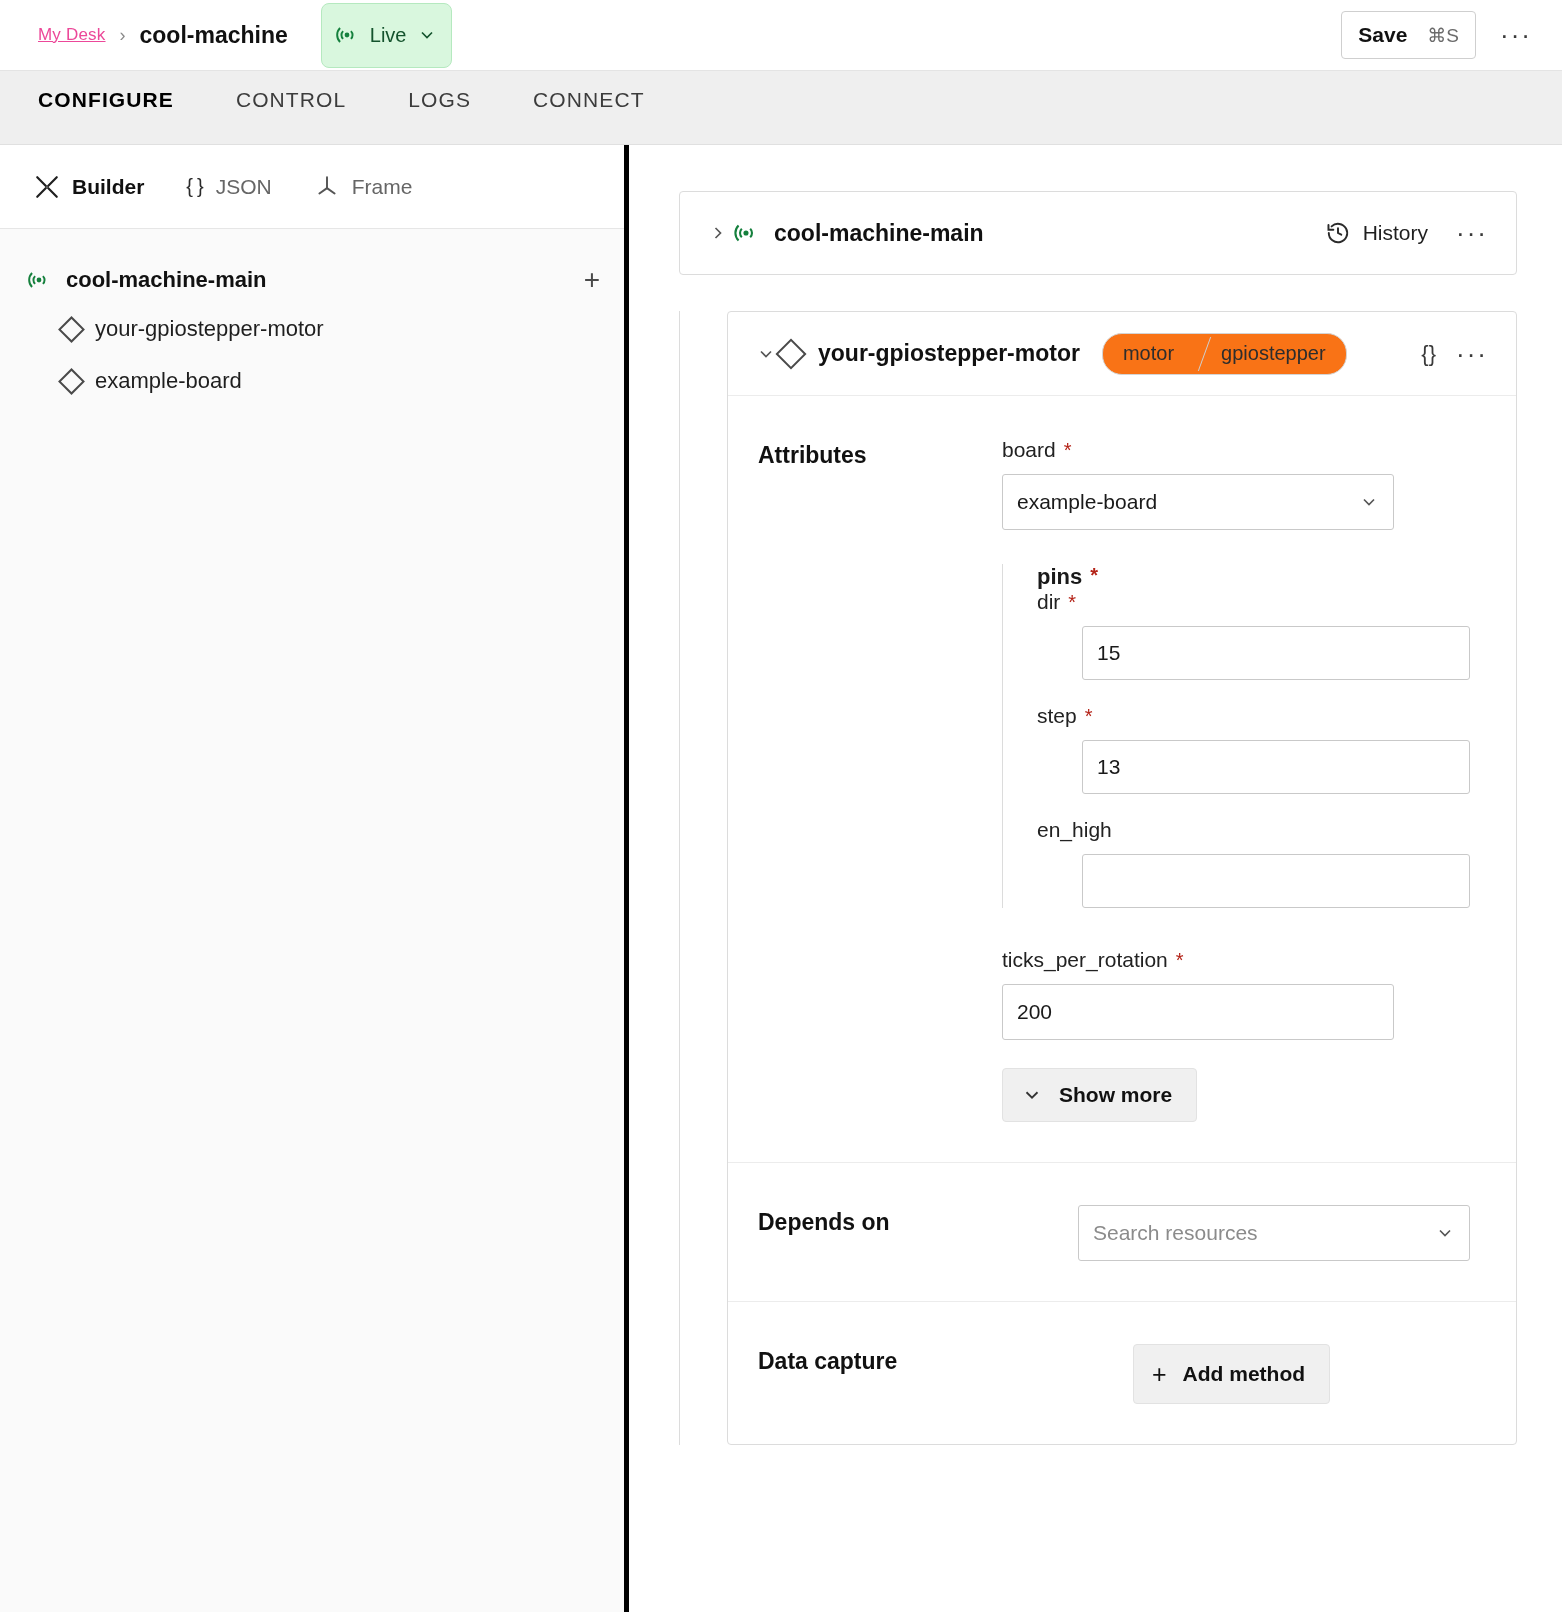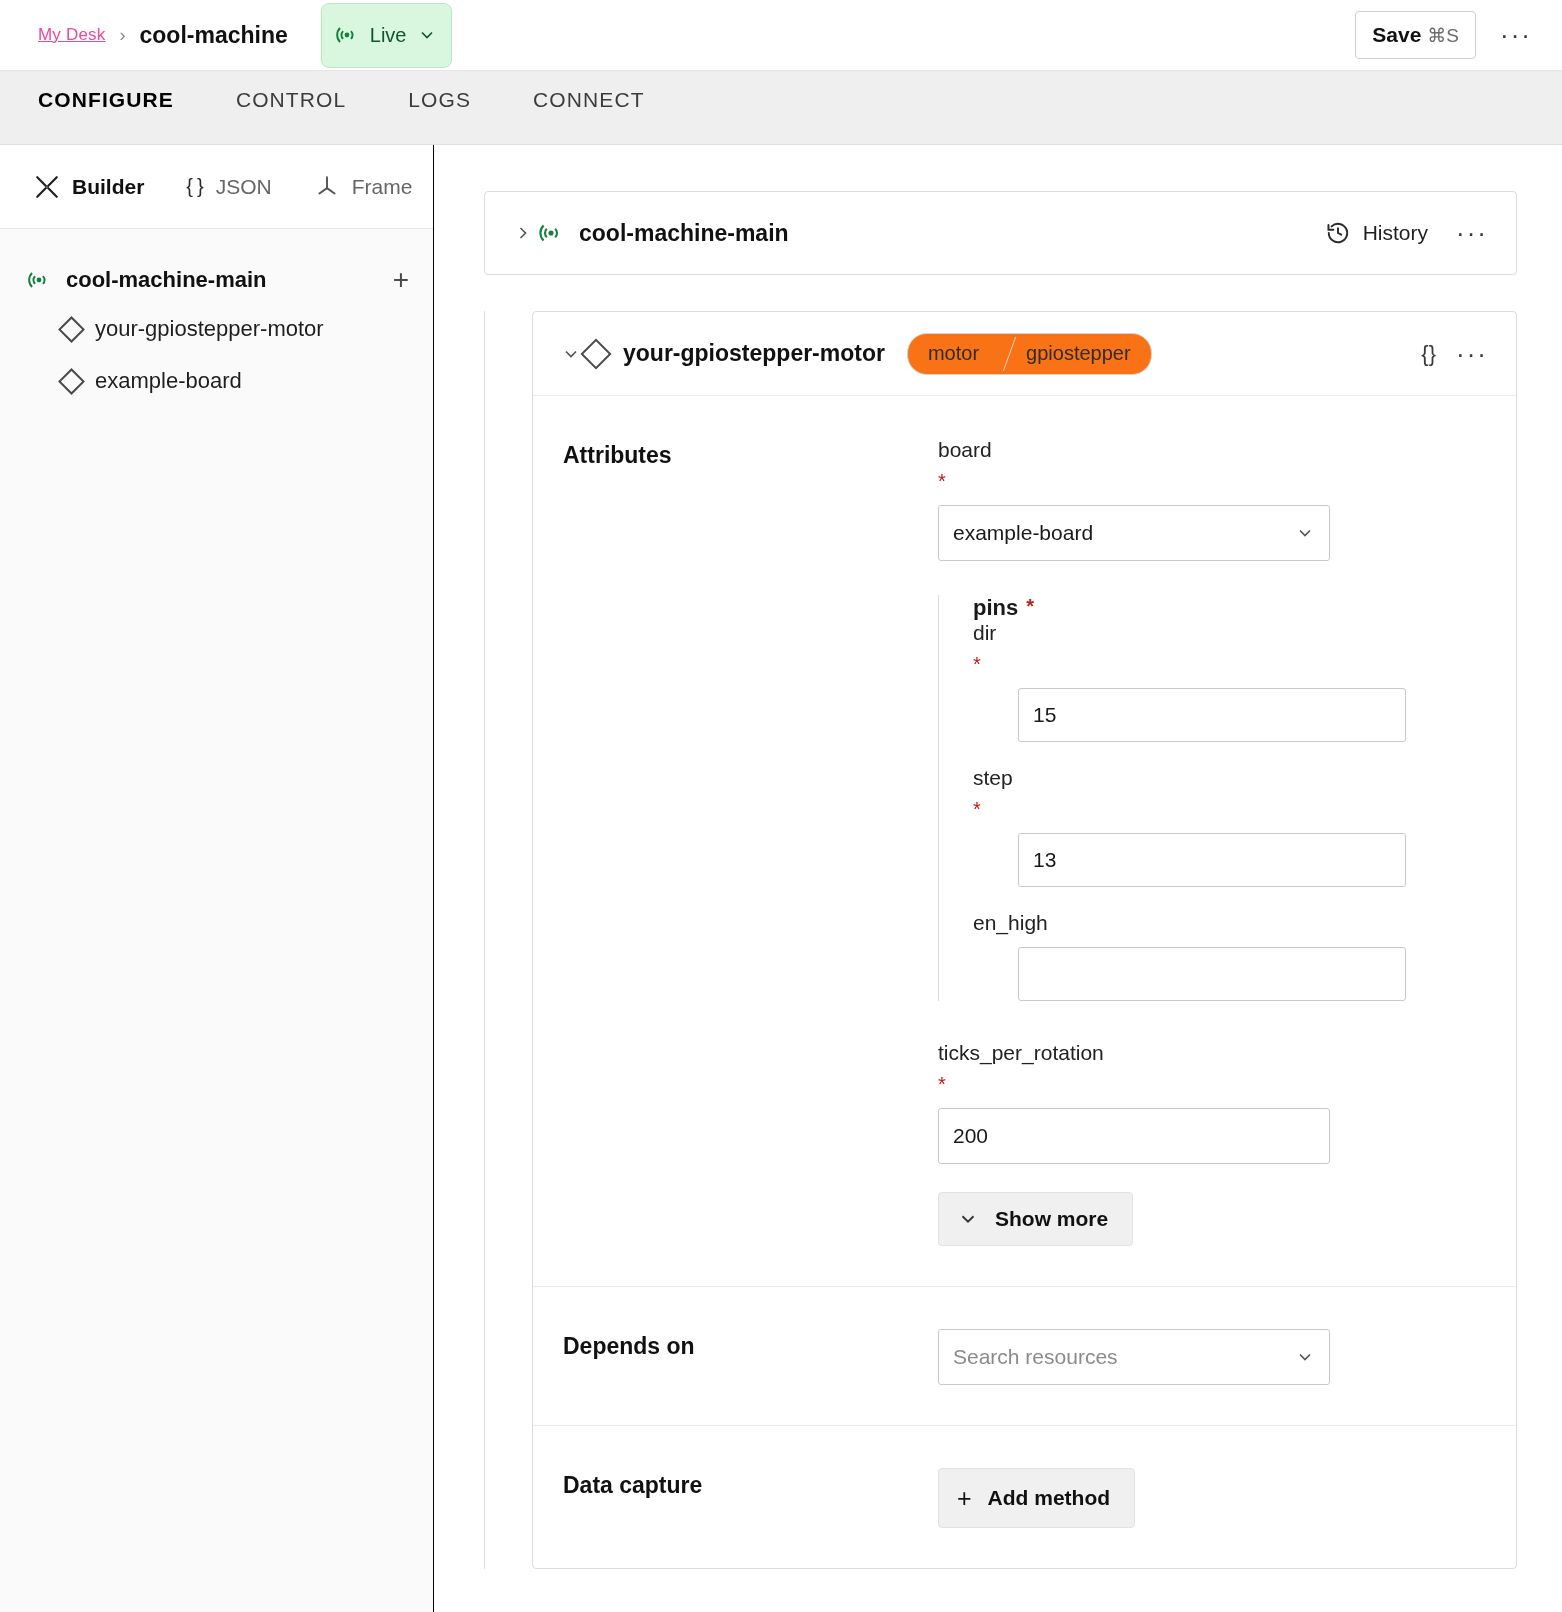--- a/index.html
+++ b/index.html
@@ -52,21 +52,21 @@
   }
   .topbar-right {
     margin-left: auto;
     display: flex;
     align-items: center;
     gap: 18px;
   }
   .save-btn {
     display: flex;
     align-items: center;
-    gap: 6px;
+    gap: 20px;
     border: 1px solid #cfcfcf;
     background: #fff;
     border-radius: 4px;
     height: 48px;
     padding: 0 16px;
   }
   .save-btn .save-label { font-size: 21px; font-weight: bold; color: #111; }
   .save-btn .save-kbd { font-size: 19px; color: #6b6b6b; }
   .dots {
     font-size: 26px;
@@ -100,22 +100,22 @@
   .tab.active { font-weight: bold; color: #000; }
 
   
   .body {
     display: flex;
     height: calc(1612px - 71px - 74px);
   }
 
   
   .sidebar {
-    width: 434px;
-    border-right: 1px solid #000000;
+    width: 629px;
+    border-right: 5px solid #000000;
     background: #fafafa;
     display: flex;
     flex-direction: column;
   }
   .side-modes {
     height: 84px;
     display: flex;
     align-items: center;
     gap: 0;
     padding-left: 34px;
@@ -289,21 +289,20 @@
   }
   .sec-body { flex: 1; padding-right: 46px; }
 
   .field-label {
     font-size: 21px;
     color: #222;
     margin-bottom: 12px;
     display: flex;
     align-items: baseline;
     gap: 8px;
-    flex-direction: column;
   }
   .req { color: #b42318; font-size: 20px; }
 
   .select, .input {
     width: 392px;
     height: 56px;
     border: 1px solid #c9c9c9;
     border-radius: 3px;
     background: #fff;
     display: flex;

